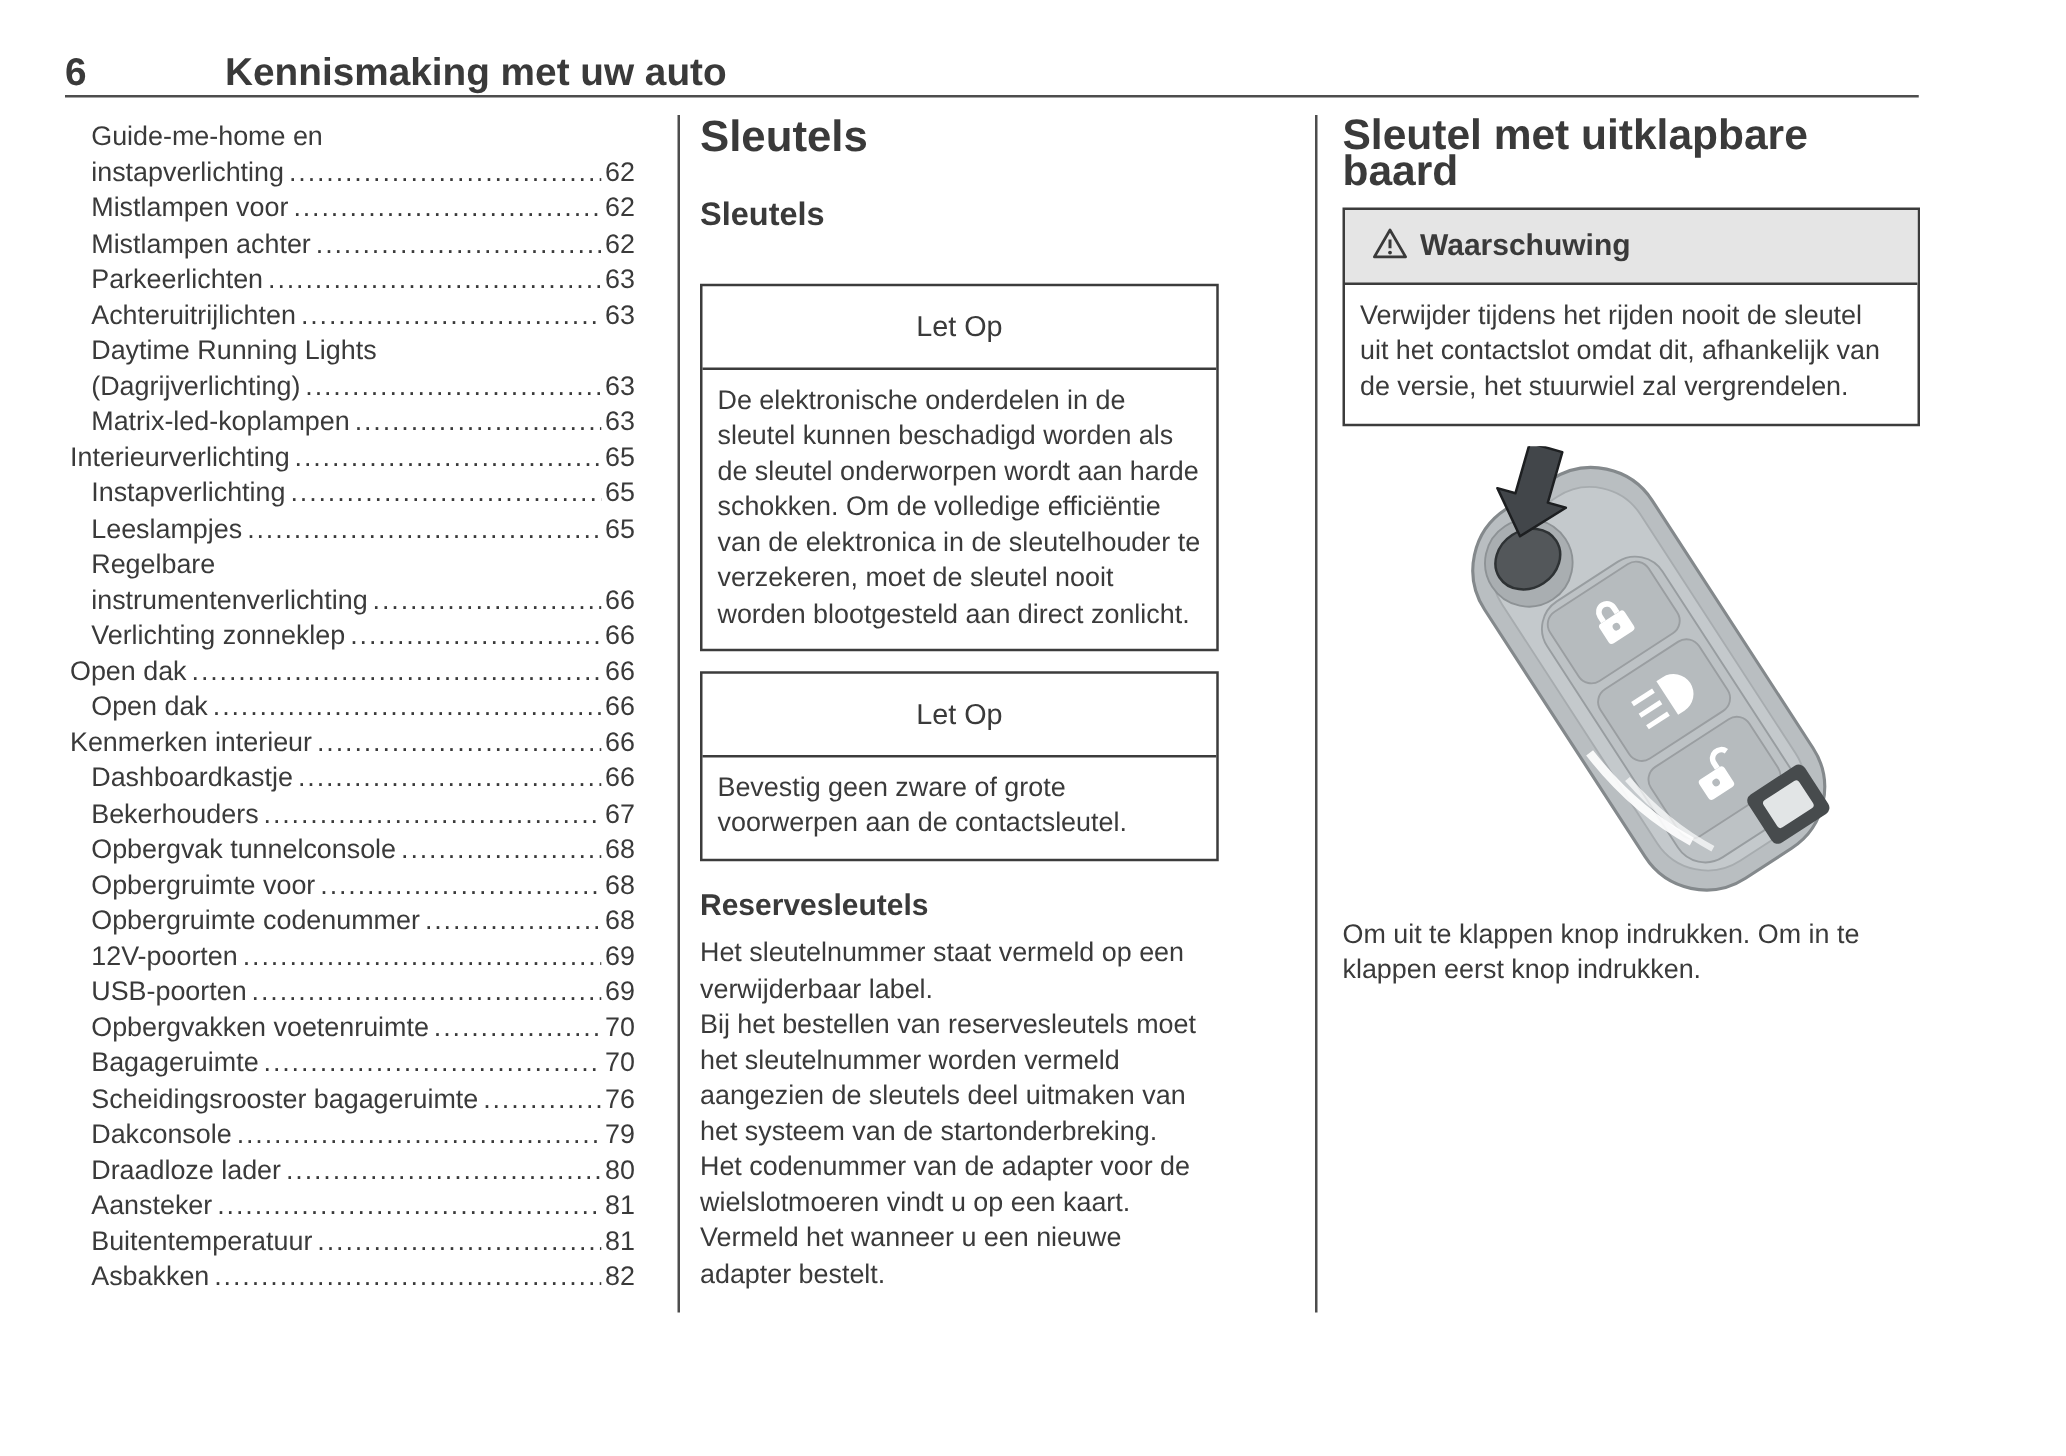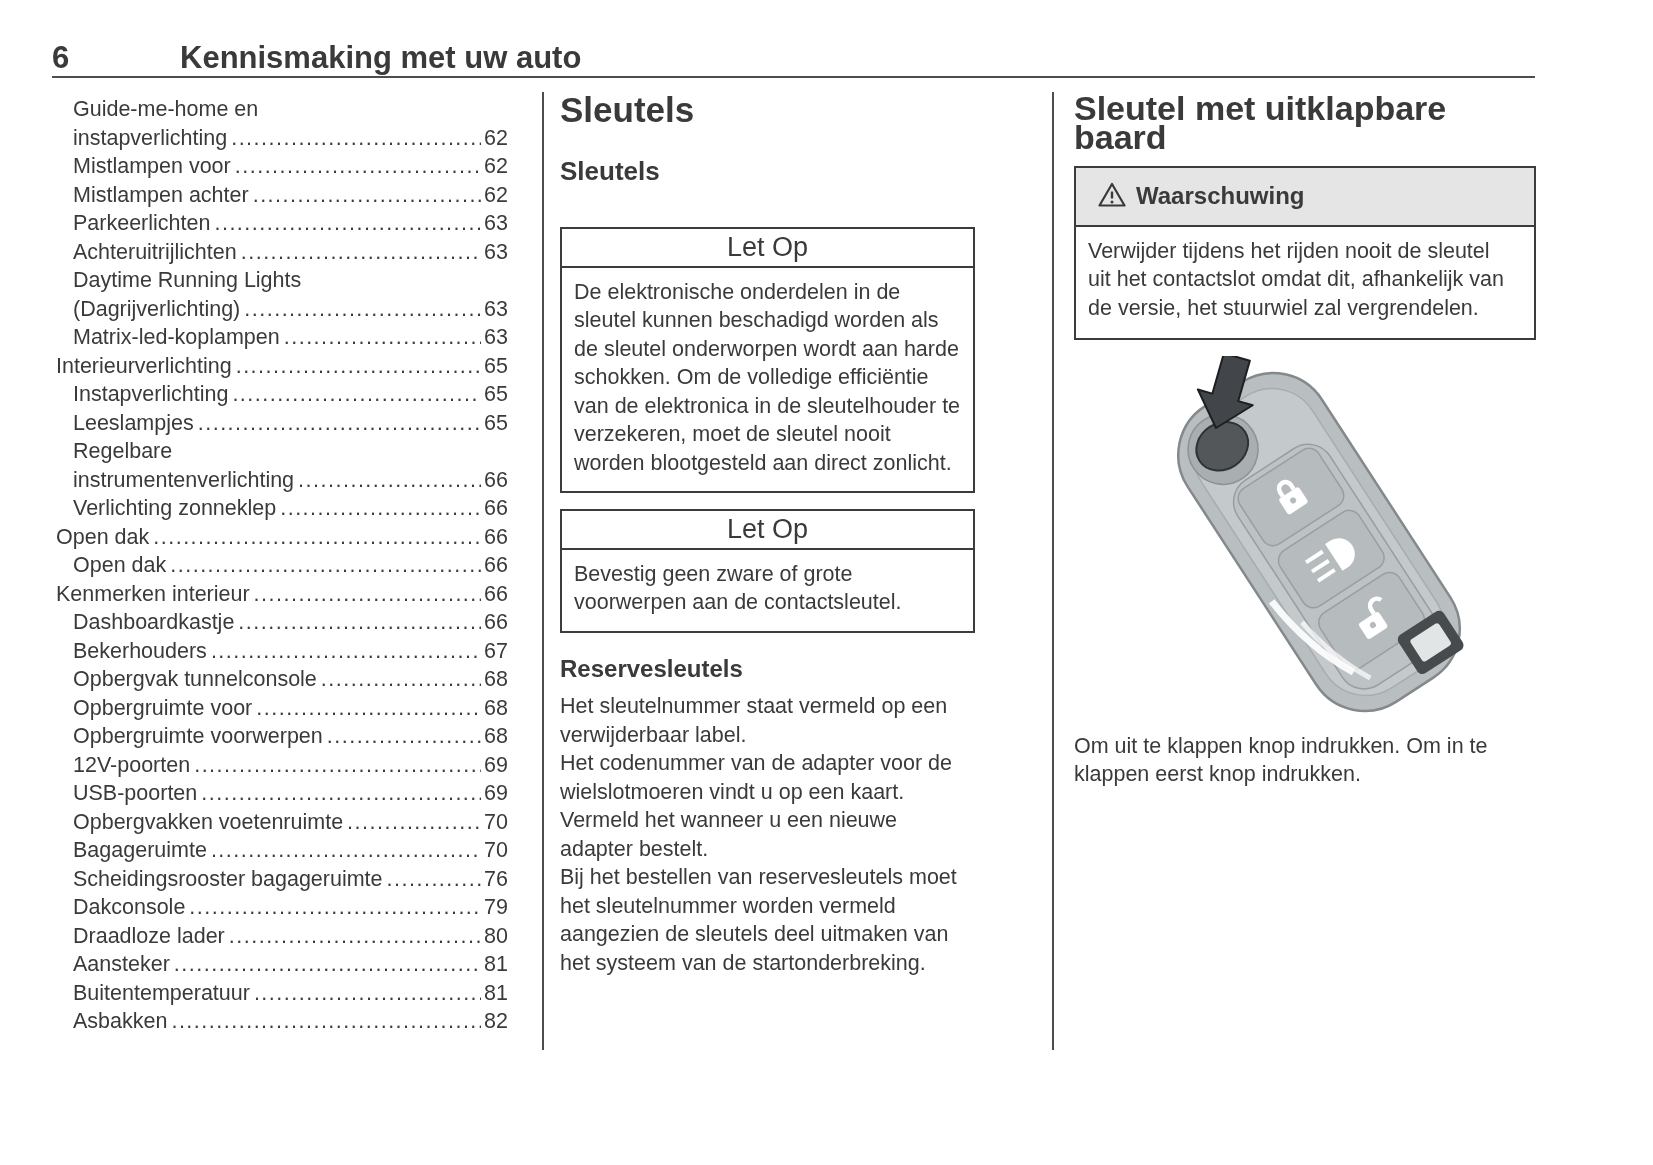--- a/index.html
+++ b/index.html
@@ -33,21 +33,21 @@
 
   
   .col-mid {
     position:absolute; left:560px; top:94px; width:415px;
     font-size:21.5px; line-height:28.5px;
   }
   .mid-title    { font-size:35px; font-weight:bold; margin:2px 0 0 0; }
   .mid-subtitle { font-size:26px; font-weight:bold; margin:32px 0 0 0; }
   .notice-box   { border:2px solid #3c3c3c; margin-top:42px; }
   .notice-box.second { margin-top:16px; }
-  .notice-head  { text-align:center; font-size:27px; padding:4px 6px; border-bottom:2px solid #3c3c3c; }
+  .notice-head  { text-align:center; font-size:23px; padding:18px 6px; border-bottom:2px solid #3c3c3c; }
   .notice-body  { padding:10px 12px 14px 12px; }
   .sub-heading  { font-size:24px; font-weight:bold; margin:22px 0 0 0; }
   .body-par     { margin:9px 0 0 0; }
   .body-par + .body-par { margin-top:0; }
 
   
   .col-right {
     position:absolute; left:1074px; top:94px; width:462px;
     font-size:21.5px; line-height:28.5px;
   }
@@ -204,21 +204,21 @@
     </div>
     <div class="toc-item indent">
       <div class="toc-line">
         <span class="toc-label">Opbergruimte voor</span>
         <span class="toc-dots">..........................................................................................</span>
         <span class="toc-page">68</span>
       </div>
     </div>
     <div class="toc-item indent">
       <div class="toc-line">
-        <span class="toc-label">Opbergruimte voorwerpen</span>
+        <span class="toc-label">Opbergruimte codenummer</span>
         <span class="toc-dots">..........................................................................................</span>
         <span class="toc-page">68</span>
       </div>
     </div>
     <div class="toc-item indent">
       <div class="toc-line">
         <span class="toc-label">12V-poorten</span>
         <span class="toc-dots">..........................................................................................</span>
         <span class="toc-page">69</span>
       </div>
@@ -297,22 +297,22 @@
     <div class="notice-body">De elektronische onderdelen in de sleutel kunnen beschadigd worden als de sleutel onderworpen wordt aan harde schokken. Om de volledige efficiëntie van de elektronica in de sleutelhouder te verzekeren, moet de sleutel nooit worden blootgesteld aan direct zonlicht.</div>
   </div>
 
   <div class="notice-box second">
     <div class="notice-head">Let Op</div>
     <div class="notice-body">Bevestig geen zware of grote voorwerpen aan de contactsleutel.</div>
   </div>
 
   <h3 class="sub-heading">Reservesleutels</h3>
   <p class="body-par">Het sleutelnummer staat vermeld op een verwijderbaar label.</p>
+  <p class="body-par">Bij het bestellen van reservesleutels moet het sleutelnummer worden vermeld aangezien de sleutels deel uitmaken van het systeem van de startonderbreking.</p>
   <p class="body-par">Het codenummer van de adapter voor de wielslotmoeren vindt u op een kaart. Vermeld het wanneer u een nieuwe adapter bestelt.</p>
-  <p class="body-par">Bij het bestellen van reservesleutels moet het sleutelnummer worden vermeld aangezien de sleutels deel uitmaken van het systeem van de startonderbreking.</p>
 </div>
 
 <div class="col-right">
   <h2 class="right-title">Sleutel met uitklapbare baard</h2>
 
   <div class="warning-box">
     <div class="warning-head">
       <svg width="28" height="26" viewBox="0 0 28 26">
         <path d="M14 2 L26.5 23.5 H1.5 Z" fill="none" stroke="#3a3a3a" stroke-width="2.2" stroke-linejoin="round"></path>
         <line x1="14" y1="9.5" x2="14" y2="16.5" stroke="#3a3a3a" stroke-width="2.4"></line>

